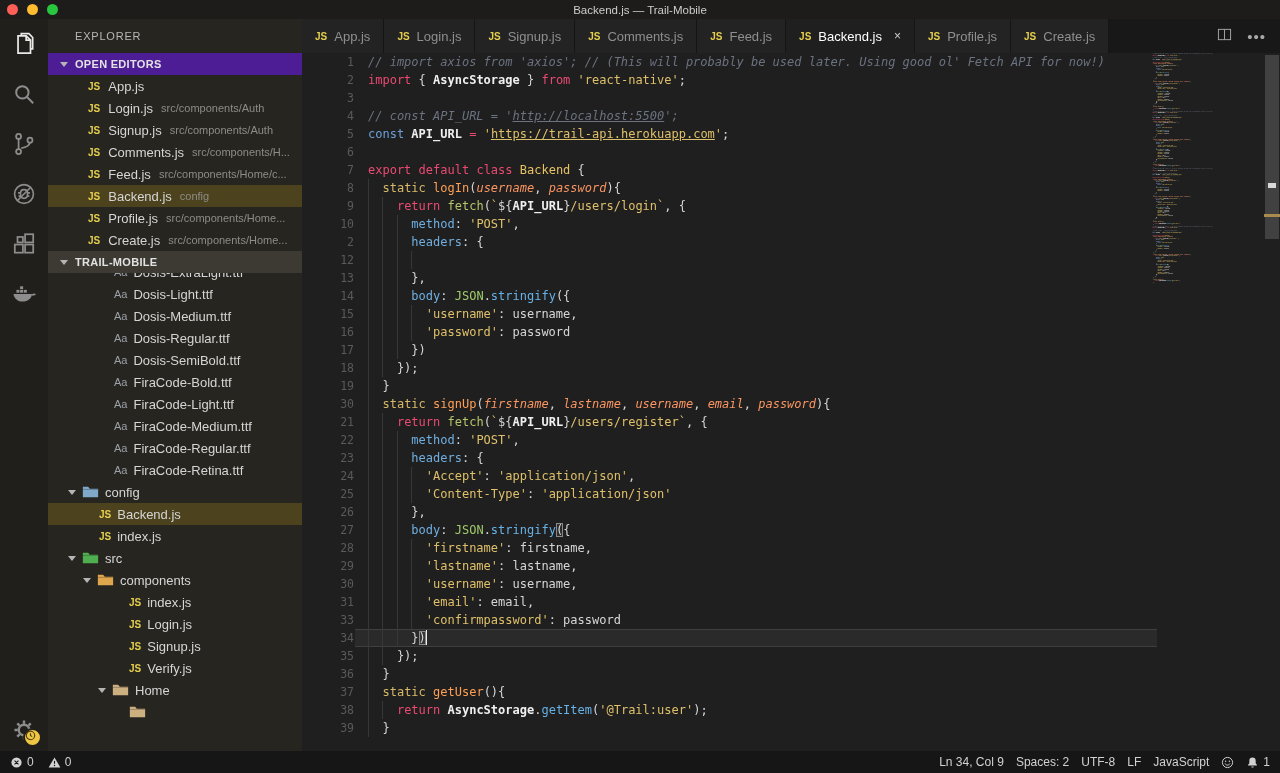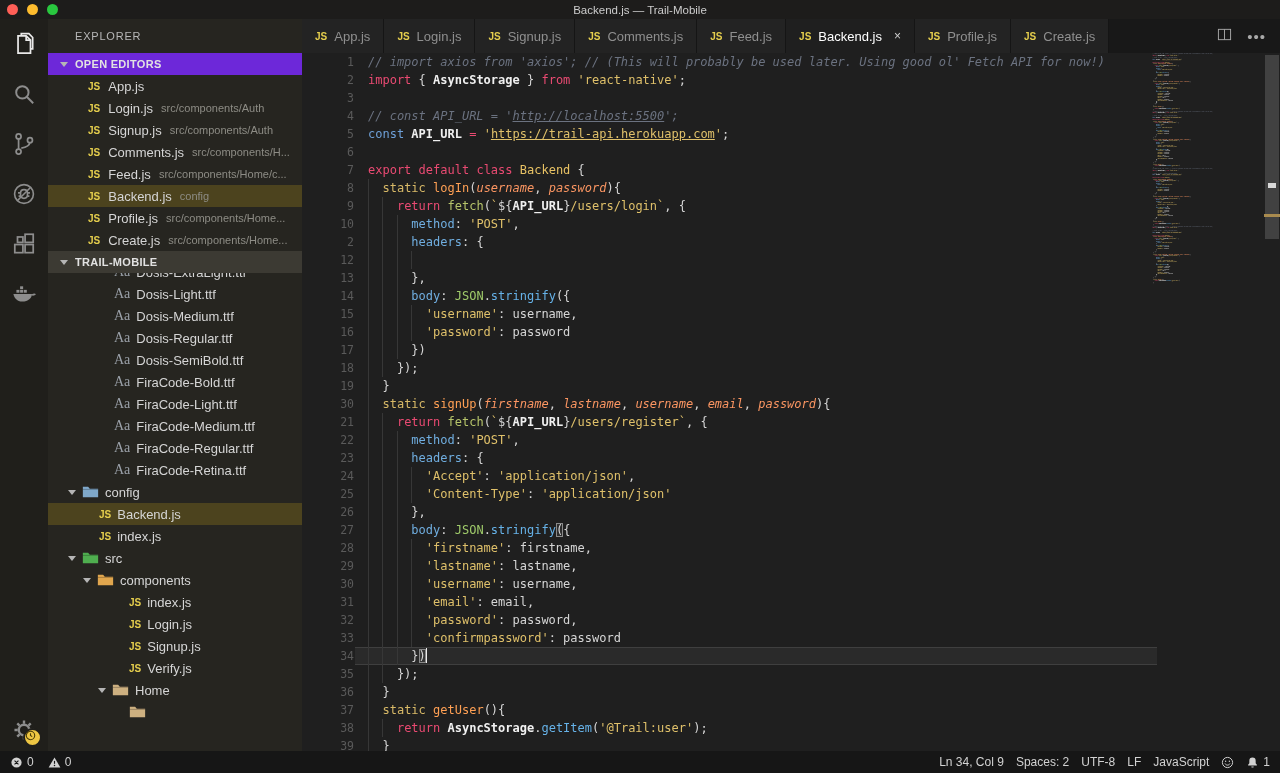--- a/index.html
+++ b/index.html
@@ -23,31 +23,31 @@
   .clock-badge{position:absolute;right:-5px;bottom:-4px;width:15px;height:15px;border-radius:50%;
                background:#eec643;border:2px solid #201f1b;}
   .clock-badge svg{width:11px;height:11px;display:block;}
   
   .sidebar{width:254px;background:#262520;flex:none;overflow:hidden;position:relative;
            font-size:13px;color:#d5d5d5;}
   .sb-title{height:34px;display:flex;align-items:center;padding-left:27px;
             font-size:11px;letter-spacing:.8px;color:#b7b7b7;}
   .section-header{height:22px;display:flex;align-items:center;gap:7px;padding-left:12px;
                   font-weight:700;font-size:11px;letter-spacing:.3px;color:#e2e2e2;}
-  .section-header.oe{background:#6d28d9;}
+  .section-header.oe{background:#4c1d95;}
   .section-header.tm{background:#3c3a33;}
   .tw-exp{width:0;height:0;border-left:4px solid transparent;border-right:4px solid transparent;
           border-top:5px solid #b5b5b5;flex:none;}
   .tw-col{width:0;height:0;border-top:4px solid transparent;border-bottom:4px solid transparent;
           border-left:5px solid #b5b5b5;flex:none;}
   .oe-row{height:22px;display:flex;align-items:center;gap:8px;padding-left:40px;white-space:nowrap;}
   .oe-row.selected{background:#4c431e;}
   .oe-row .path{font-size:11px;color:#8d8c85;overflow:hidden;}
   .js-badge{color:#e5ce4d;font-weight:700;font-size:10px;flex:none;}
-  .font-badge{color:#9aa0a8;font-size:14px;flex:none;font-family:Liberation Serif, serif;}
+  .font-badge{color:#9aa0a8;font-size:11px;flex:none;}
   .tree{overflow:hidden;height:478px;}
   .tree-row{height:22px;display:flex;align-items:center;gap:6px;white-space:nowrap;}
   .tree-row.selected{background:#4c431e;}
   .tree-row .spacer{width:10px;flex:none;}
   .folder-ic{width:17px;height:14px;flex:none;}
   
   .editor{flex:1;display:flex;flex-direction:column;background:#1f1f1f;min-width:0;}
   .tabbar{height:34px;background:#181818;display:flex;align-items:stretch;flex:none;}
   .tab{display:flex;align-items:center;gap:7px;padding:0 13px;background:#232323;
        border-right:1px solid #151515;color:#8f8f8f;font-size:13px;white-space:nowrap;}
@@ -582,28 +582,20 @@
           </div>
           <div class="code-line">
             <span class="gutter">31</span>
             <span class="ig" style="left: 66px;"></span>
             <span class="ig" style="left: 80.44px;"></span>
             <span class="ig" style="left: 94.88px;"></span>
             <span class="ig" style="left: 109.32px;"></span>
             <span class="content"><span class="tok-punc">        </span><span class="tok-str">'email'</span><span class="tok-punc">: </span><span class="tok-def">email</span><span class="tok-punc">,</span></span>
           </div>
           <div class="code-line">
-            <span class="gutter">32</span>
-            <span class="ig" style="left: 66px;"></span>
-            <span class="ig" style="left: 80.44px;"></span>
-            <span class="ig" style="left: 94.88px;"></span>
-            <span class="ig" style="left: 109.32px;"></span>
-            <span class="content"><span class="tok-punc">        </span><span class="tok-str">'password'</span><span class="tok-punc">: </span><span class="tok-def">password</span><span class="tok-punc">,</span></span>
-          </div>
-          <div class="code-line">
             <span class="gutter">33</span>
             <span class="ig" style="left: 66px;"></span>
             <span class="ig" style="left: 80.44px;"></span>
             <span class="ig" style="left: 94.88px;"></span>
             <span class="ig" style="left: 109.32px;"></span>
             <span class="content"><span class="tok-punc">        </span><span class="tok-str">'confirmpassword'</span><span class="tok-punc">: </span><span class="tok-def">password</span></span>
           </div>
           <div class="code-line current">
             <span class="gutter">34</span>
             <span class="ig" style="left: 66px;"></span>

